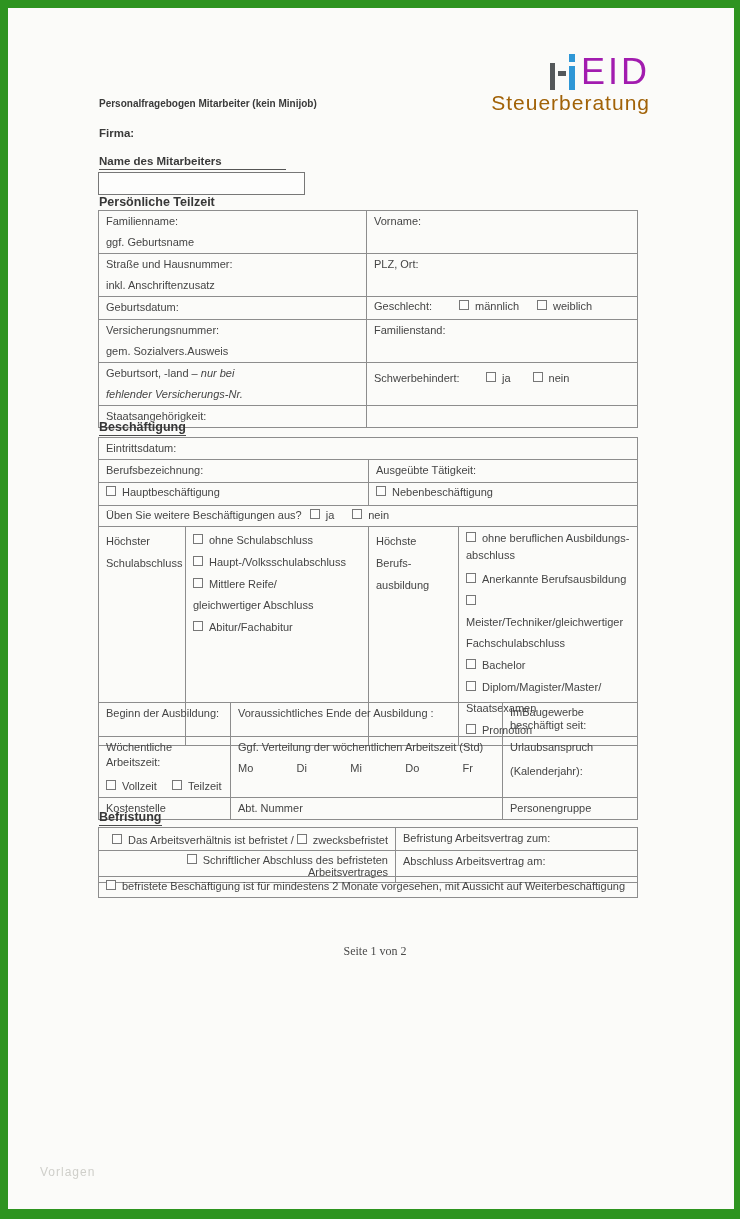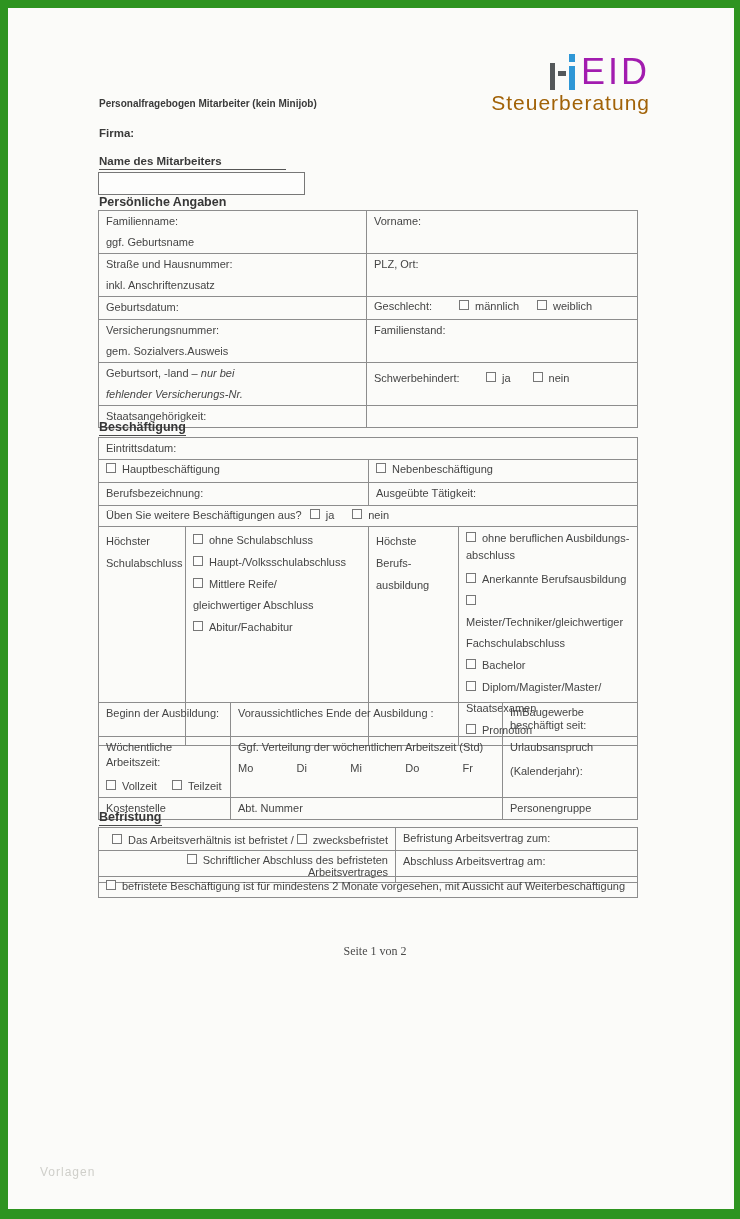--- a/index.html
+++ b/index.html
@@ -72,21 +72,21 @@
       <span class="logo-word">EID</span>
     </div>
     <div class="logo-sub">Steuerberatung</div>
   </div>
 
   <div class="abs title">Personalfragebogen Mitarbeiter (kein Minijob)</div>
   <div class="abs firma">Firma:</div>
   <div class="abs name-label">Name des Mitarbeiters</div>
   <div class="abs name-box"></div>
 
-  <div class="abs h-personal"><span class="sec-h">Persönliche Angaben</span></div>
+  <div class="abs h-personal"><span class="sec-h">Persönliche Teilzeit</span></div>
 
   <table class="abs t1">
     <colgroup>
         <col style="width:268px">
         <col style="width:271px">
       </colgroup>
     <tbody>
         <tr style="height:39px">
       <td>
         <div class="l">Familienname:</div>
@@ -169,37 +169,37 @@
         <col style="width:179px">
       </colgroup>
     <tbody>
         <tr style="height:21px">
       <td colspan="4">
             <div class="l">Eintrittsdatum:</div>
           </td>
     </tr>
     <tr style="height:23px">
       <td colspan="2">
-        <span>
-          <span class="cb"></span><span>Hauptbeschäftigung</span>
-        </span>
-      </td>
+            <div class="l">Berufsbezeichnung:</div>
+          </td>
       <td colspan="2">
-        <span>
-          <span class="cb"></span><span>Nebenbeschäftigung</span>
-        </span>
-      </td>
+            <div class="l">Ausgeübte Tätigkeit:</div>
+          </td>
     </tr>
     <tr style="height:23px">
       <td colspan="2">
-            <div class="l">Berufsbezeichnung:</div>
-          </td>
+        <span>
+          <span class="cb"></span><span>Hauptbeschäftigung</span>
+        </span>
+      </td>
       <td colspan="2">
-            <div class="l">Ausgeübte Tätigkeit:</div>
-          </td>
+        <span>
+          <span class="cb"></span><span>Nebenbeschäftigung</span>
+        </span>
+      </td>
     </tr>
     <tr style="height:21px">
       <td colspan="4">
         <div class="inline-row">
           <span style="margin-right:8px">Üben Sie weitere Beschäftigungen aus?</span>
           <span style="margin-right:18px">
             <span class="cb"></span><span>ja</span>
           </span>
           <span>
             <span class="cb"></span><span>nein</span>

